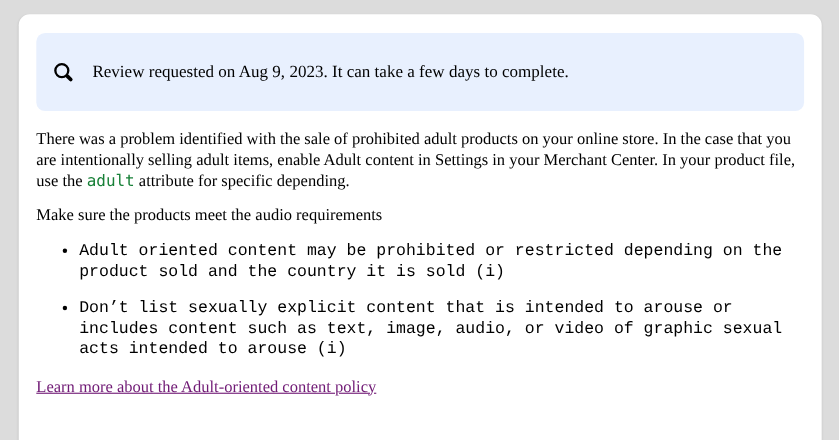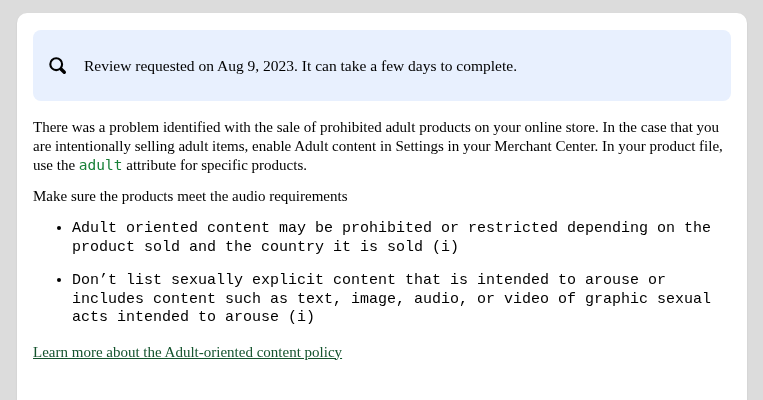--- a/index.html
+++ b/index.html
@@ -70,40 +70,40 @@
   }
   ul.req-list li {
     margin-bottom: 15px;
     font-family: Liberation Mono, monospace;
   }
   .learn-more {
     font-size: 15px;
     line-height: 19px;
   }
   .learn-more a {
-    color: #14532d;
+    color: #701a75;
     text-decoration: underline;
   }
 </style>
 </head>
 <body>
 
 <div class="card">
 
   <div class="banner">
     <span class="icon">
       <svg width="22" height="22" viewBox="0 0 22 22" aria-hidden="true">
         <circle cx="9.2" cy="9.2" r="5.9" fill="none" stroke="#000000" stroke-width="2.1"></circle>
         <path d="M14.2 14.2 L17.3 17.3" fill="none" stroke="#000000" stroke-width="3.4" stroke-linecap="round"></path>
       </svg>
     </span>
     <span class="banner-text">Review requested on Aug 9, 2023. It can take a few days to complete.</span>
   </div>
 
-  <p class="intro"><span>There was a problem identified with the sale of prohibited adult products on your online store. In the case that you are intentionally selling adult items, enable Adult content in Settings in your Merchant Center. In your product file, use the </span><code class="adult-code">adult</code><span> attribute for specific products.</span></p>
+  <p class="intro"><span>There was a problem identified with the sale of prohibited adult products on your online store. In the case that you are intentionally selling adult items, enable Adult content in Settings in your Merchant Center. In your product file, use the </span><code class="adult-code">adult</code><span> attribute for specific depending.</span></p>
 
   <p class="req-heading">Make sure the products meet the audio requirements</p>
 
   <ul class="req-list">
     <li>Adult oriented content may be prohibited or restricted depending on the product sold and the country it is sold (i)</li>
     <li>Don’t list sexually explicit content that is intended to arouse or includes content such as text, image, audio, or video of graphic sexual acts intended to arouse (i)</li>
   </ul>
 
   <div class="learn-more">
     <a href="#">Learn more about the Adult-oriented content policy</a>

